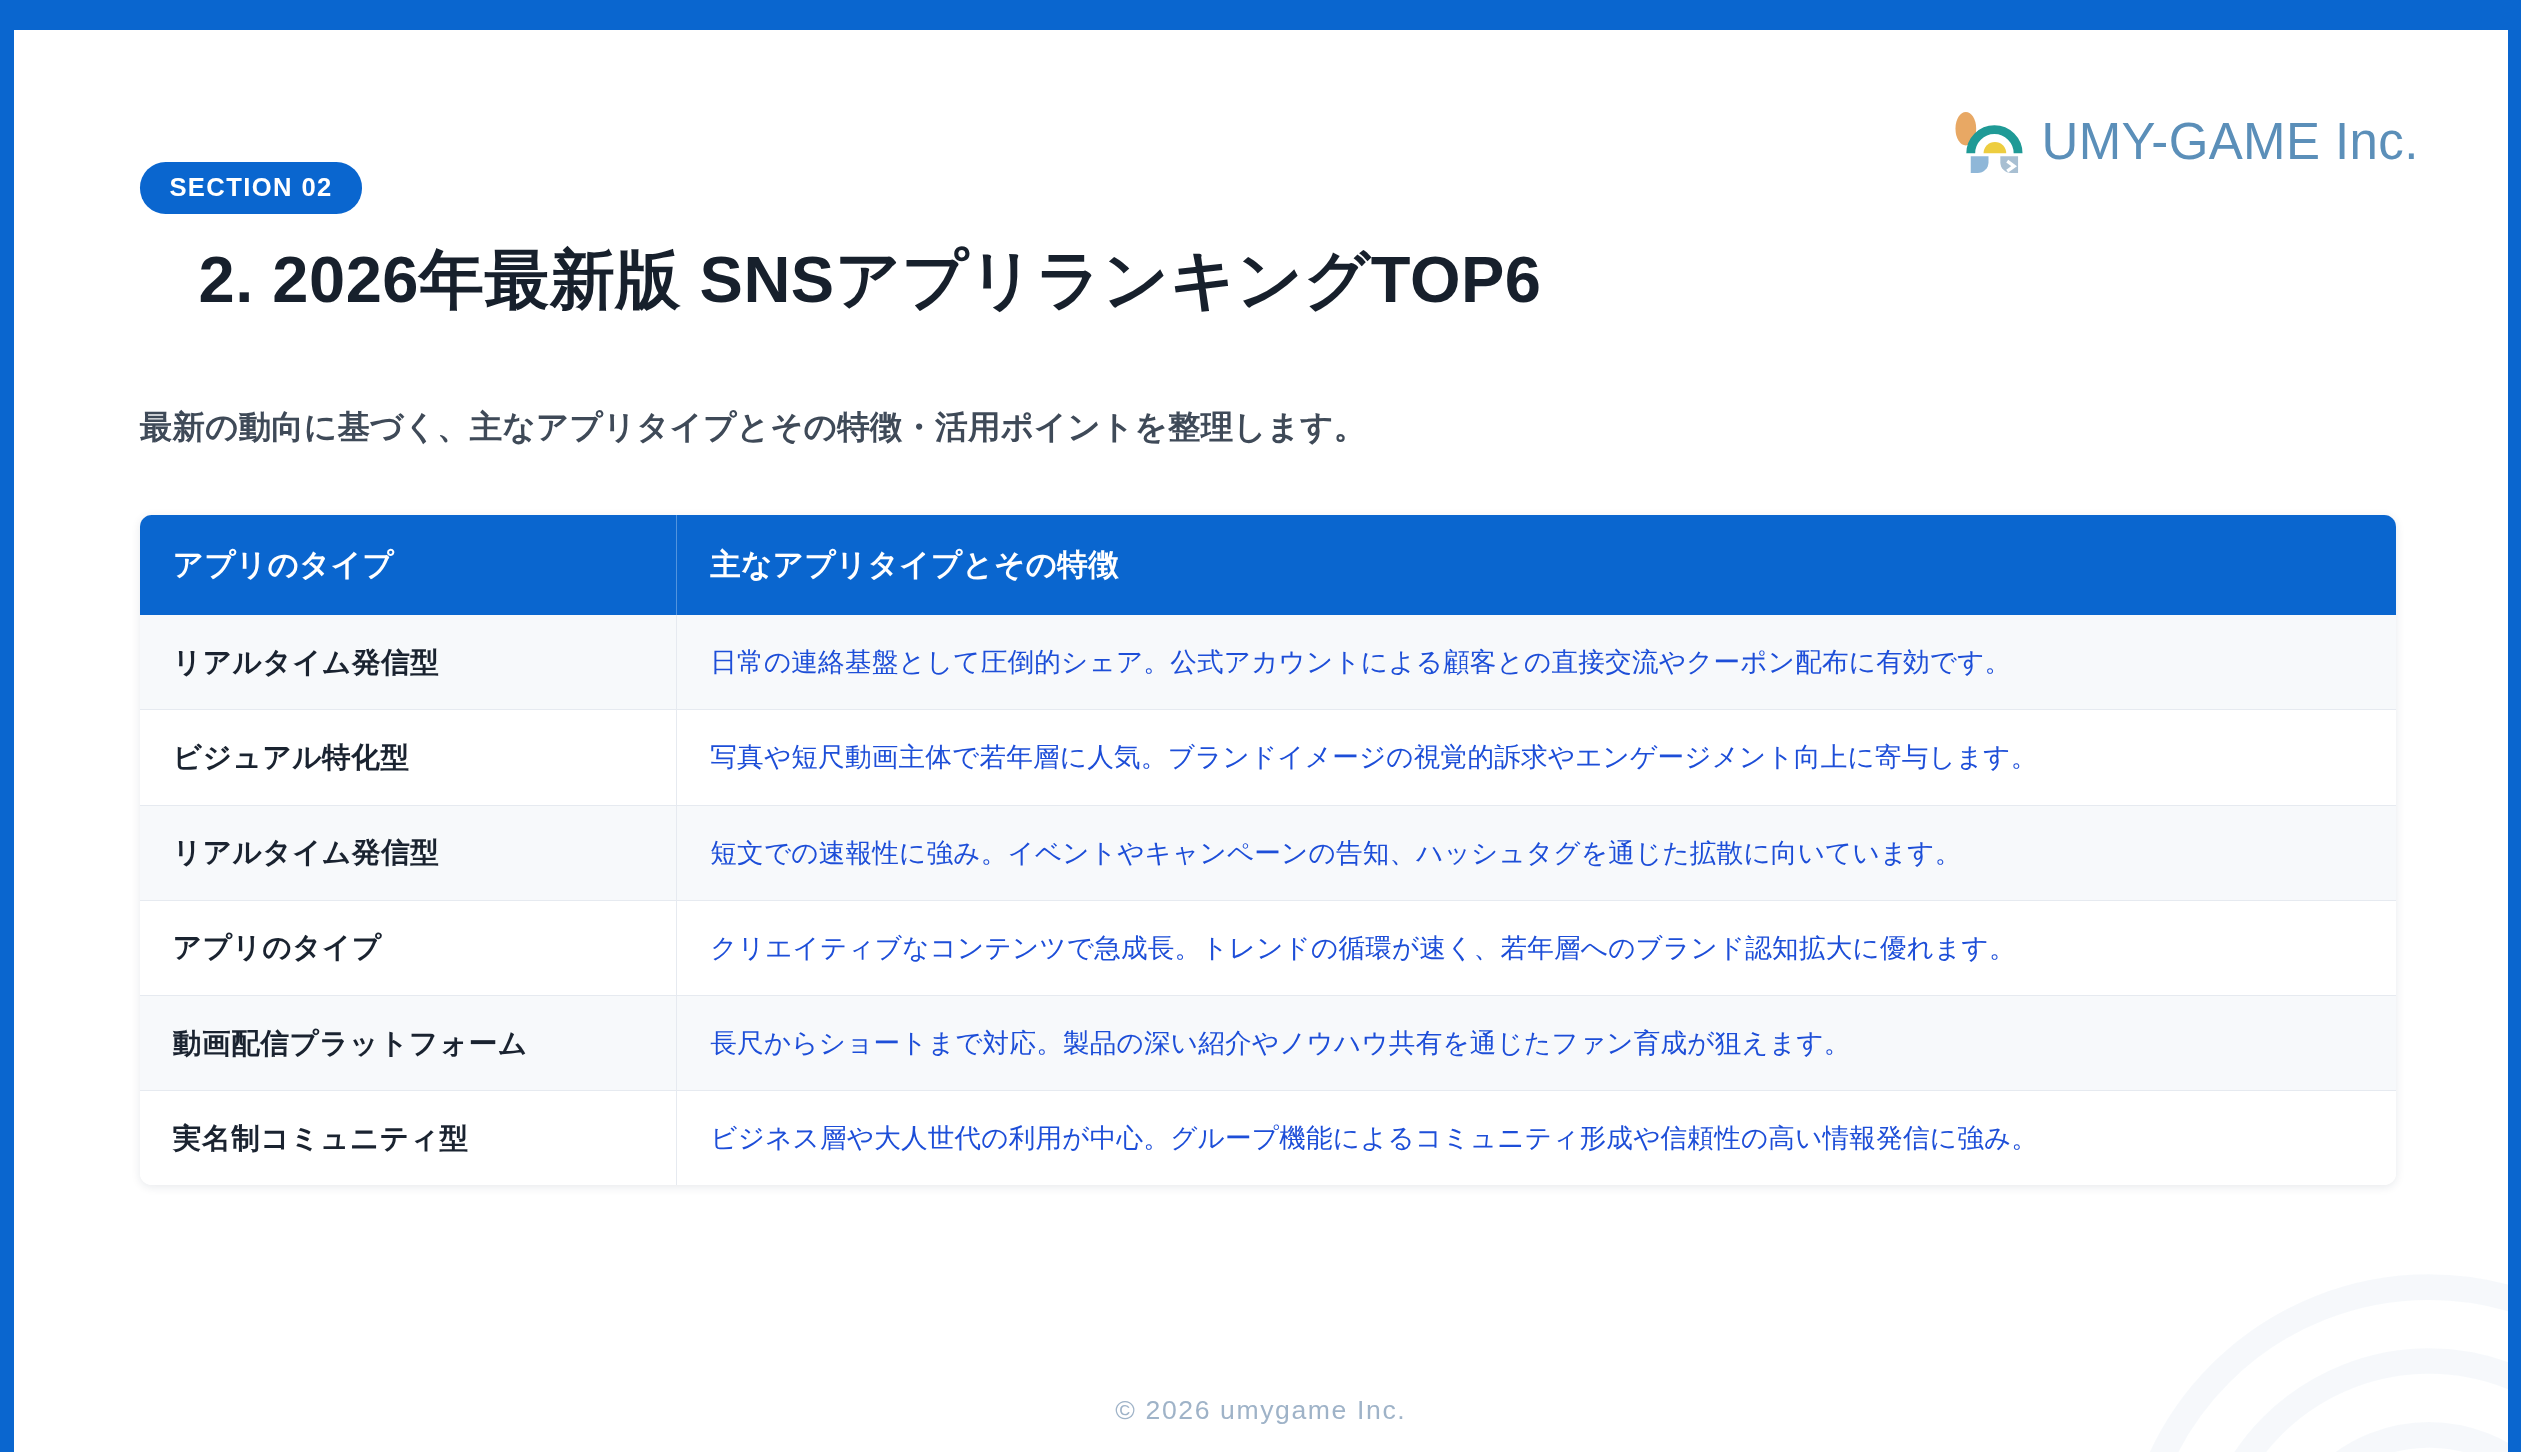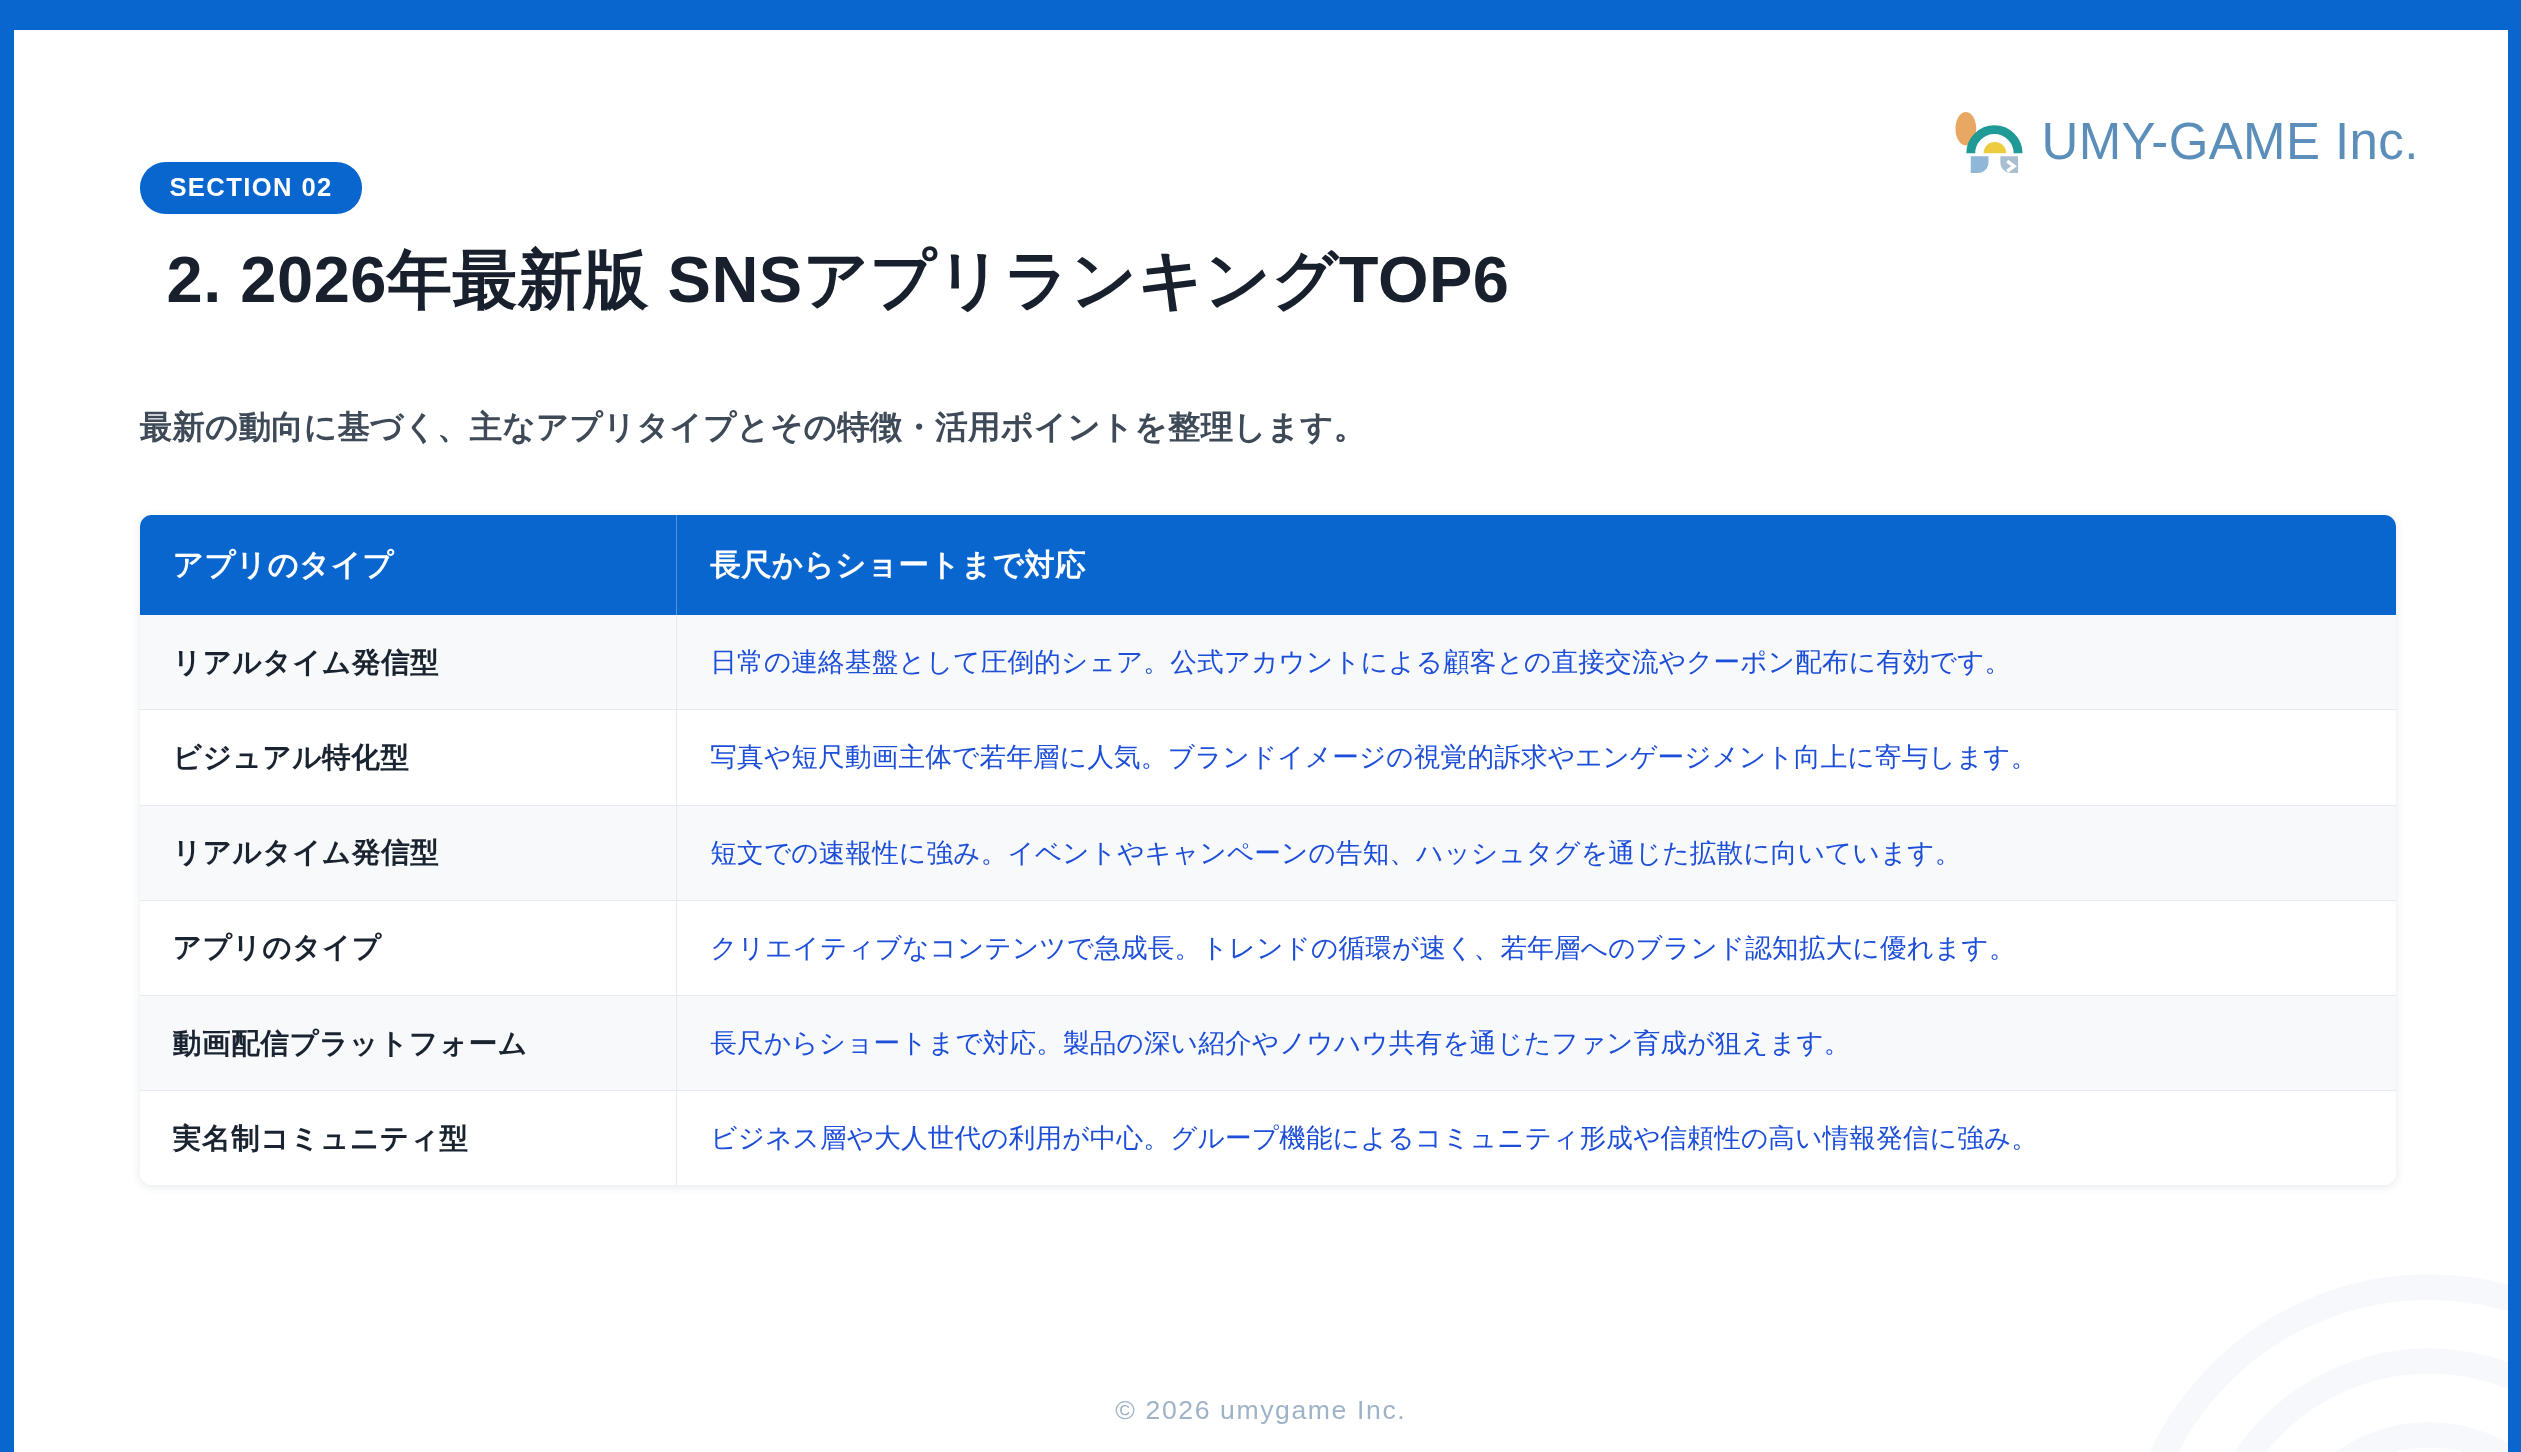--- a/index.html
+++ b/index.html
@@ -36,21 +36,21 @@
   .section-badge {
     position:absolute; left:126px; top:132px;
     background:#0a66cf; color:#ffffff;
     font-size:25.6px; font-weight:700; letter-spacing:1.4px;
     padding:12.8px 29.6px 13.8px; border-radius:25.6px;
     line-height:1;
   }
 
   .title-wrap {
     position:absolute; left:126px; top:207px;
-    display:flex; align-items:center; gap:16px;
+    display:flex; align-items:center; gap:48px;
   }
   .title-bar { width:10.8px; background:#0a66cf; border-radius:2px; }
   .page-title {
     font-size:65px; font-weight:700; color:#17202c;
     letter-spacing:0.5px; line-height:1.25; padding-top:2px;
   }
 
   .lead {
     position:absolute; left:126px; top:376px;
     font-size:32.5px; color:#3f4a58; letter-spacing:0.2px;font-weight:bold;
@@ -128,21 +128,21 @@
     <h1 class="page-title">2. 2026年最新版 SNSアプリランキングTOP6</h1>
   </div>
 
   <p class="lead">最新の動向に基づく、主なアプリタイプとその特徴・活用ポイントを整理します。</p>
 
   <div class="table-card">
     <table>
       <thead>
         <tr>
           <th class="col-a">アプリのタイプ</th>
-          <th>長尺からショートまで対応</th>
+          <th>主なアプリタイプとその特徴</th>
         </tr>
       </thead>
       <tbody>
         <tr>
           <td class="type">リアルタイム発信型</td>
           <td class="desc">日常の連絡基盤として圧倒的シェア。公式アカウントによる顧客との直接交流やクーポン配布に有効です。</td>
         </tr>
         <tr>
           <td class="type">ビジュアル特化型</td>
           <td class="desc">写真や短尺動画主体で若年層に人気。ブランドイメージの視覚的訴求やエンゲージメント向上に寄与します。</td>

